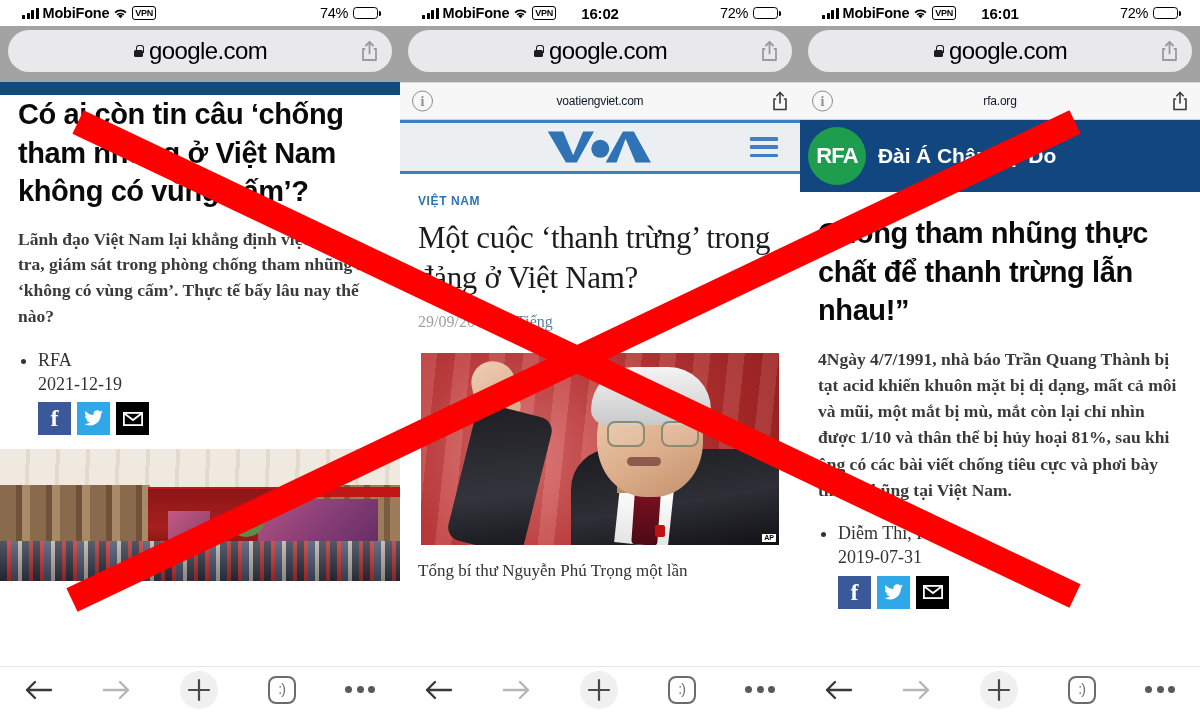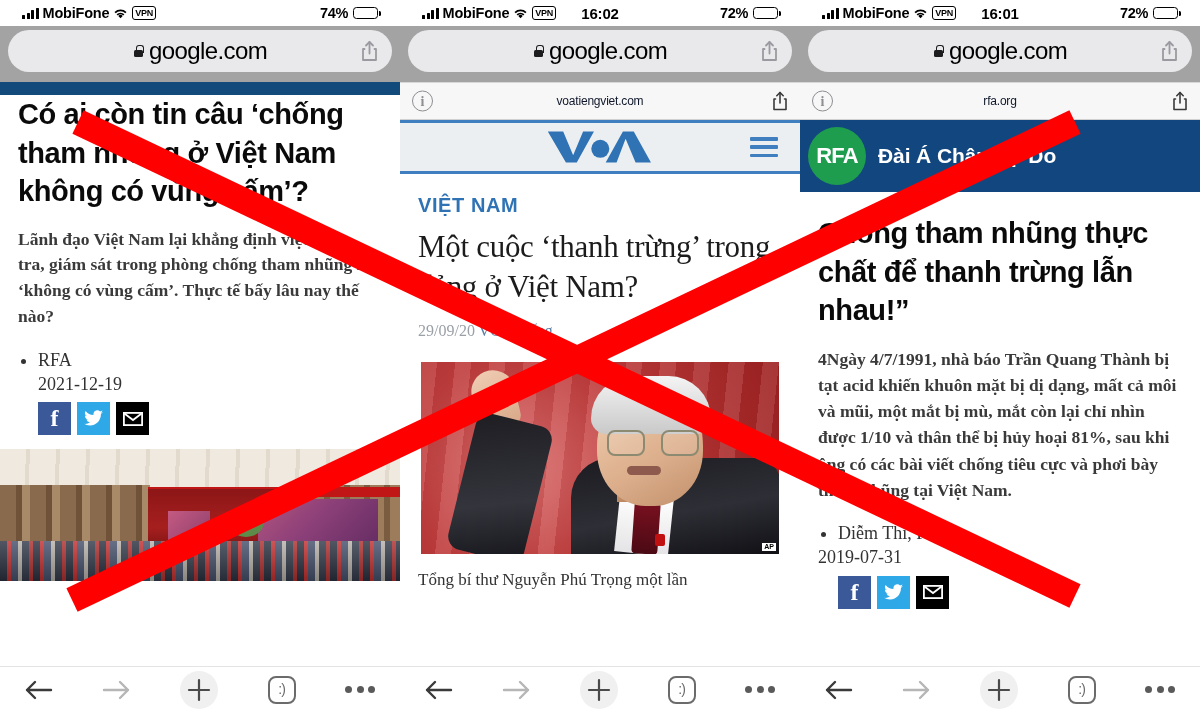--- a/index.html
+++ b/index.html
@@ -37,21 +37,21 @@
   .vpn {
     border: 1.6px solid #000; border-radius: 3px;
     font-size: 9px; font-weight: 700; line-height: 1;
     padding: 1.5px 2px; letter-spacing: -0.3px;
   }
   .sb-center {
     position: absolute; left: 0; right: 0; text-align: center;
     font-size: 15px; font-weight: 700; letter-spacing: -0.2px;
   }
   .sb-right { margin-left: auto; display:flex; align-items:center; gap:5px; z-index:2; }
-  .batt-pct { font-size: 14.5px; font-weight: 700; letter-spacing:-0.3px; }
+  .batt-pct { font-size: 14.5px; font-weight: 400; letter-spacing:-0.3px; }
   .batt {
     position: relative; width: 25px; height: 12.5px;
     border: 1.6px solid #000; border-radius: 3.5px; padding: 1.4px;
   }
   .batt::after {
     content:""; position:absolute; right:-3.6px; top:3.4px;
     width:2px; height:4.6px; background:#000; border-radius:0 1.5px 1.5px 0;
   }
   .batt .fill { height:100%; background:#000; border-radius:1.6px; }
 
@@ -183,21 +183,21 @@
     border-top: 3px solid #3f7fbf; border-bottom: 3px solid #3f7fbf;
     display:flex; align-items:center; justify-content:center;
   }
   .voa-logo { height: 38px; }
   .voa-burger {
     position:absolute; right: 22px; top: 50%; transform: translateY(-50%);
     width: 28px; height: 20px; display:flex; flex-direction:column; justify-content:space-between;
   }
   .voa-burger span { display:block; height: 3.5px; background:#3f7fbf; border-radius:1px; }
   .voa-section {
-    font-size: 20px; font-weight: 700; color: #2f73b5;
+    font-size: 12px; font-weight: 700; color: #2f73b5;
     letter-spacing: 0.6px; padding: 20px 18px 0 18px;
   }
   .voa-headline {
     font-family: "Liberation Serif", serif;
     font-size: 31px; line-height: 1.3; color: #1c1c1c;
     padding: 10px 18px 0 18px; letter-spacing: -0.3px;
   }
   .voa-byline {
     padding: 14px 18px 0 18px; font-size: 16px;
     font-family: "Liberation Serif", serif; color: #9aa0a6;
@@ -605,21 +605,21 @@
       <span class="rfa-brandtext">Đài Á Châu Tự Do</span>
     </div>
 
     <div class="rfa3-headline">Chống tham nhũng thực chất để thanh trừng lẫn nhau!”</div>
     <div class="rfa3-body">4Ngày 4/7/1991, nhà báo Trần Quang Thành bị tạt acid khiến khuôn mặt bị dị dạng, mất cả môi và mũi, một mắt bị mù, mắt còn lại chỉ nhìn được 1/10 và thân thể bị hủy hoại 81%, sau khi ông có các bài viết chống tiêu cực và phơi bày tham nhũng tại Việt Nam.</div>
 
     <div class="article" style="padding-top:14px">
       <ul class="byline-list" style="margin-top:4px">
         <li>Diễm Thi, RFA</li>
       </ul>
-      <div class="byline-date" style="">2019-07-31</div>
+      <div class="byline-date" style="margin-left:20px">2019-07-31</div>
       <div class="social-row" style="margin-left:20px">
         <span class="soc soc-fb">f</span>
         <span class="soc soc-tw">
           <svg width="20" height="17" viewBox="0 0 20 17">
               <path d="M19 2a7.6 7.6 0 0 1-2.2.6A3.9 3.9 0 0 0 18.5.5a7.7 7.7 0 0 1-2.4 1A3.85 3.85 0 0 0 9.4 4a4 4 0 0 0 .1.9A10.9 10.9 0 0 1 1.6.9a3.86 3.86 0 0 0 1.2 5.2A3.8 3.8 0 0 1 1 5.6v.05a3.86 3.86 0 0 0 3.1 3.8 3.9 3.9 0 0 1-1.7.06 3.87 3.87 0 0 0 3.6 2.7A7.75 7.75 0 0 1 0 13.8a10.9 10.9 0 0 0 5.9 1.75c7.1 0 11-5.9 11-11v-.5A7.9 7.9 0 0 0 19 2Z" fill="#fff"></path>
             </svg>
         </span>
         <span class="soc soc-em">
           <svg width="20" height="14" viewBox="0 0 20 14">
               <rect x="0.9" y="0.9" width="18.2" height="12.2" fill="none" stroke="#fff" stroke-width="1.8"></rect>

